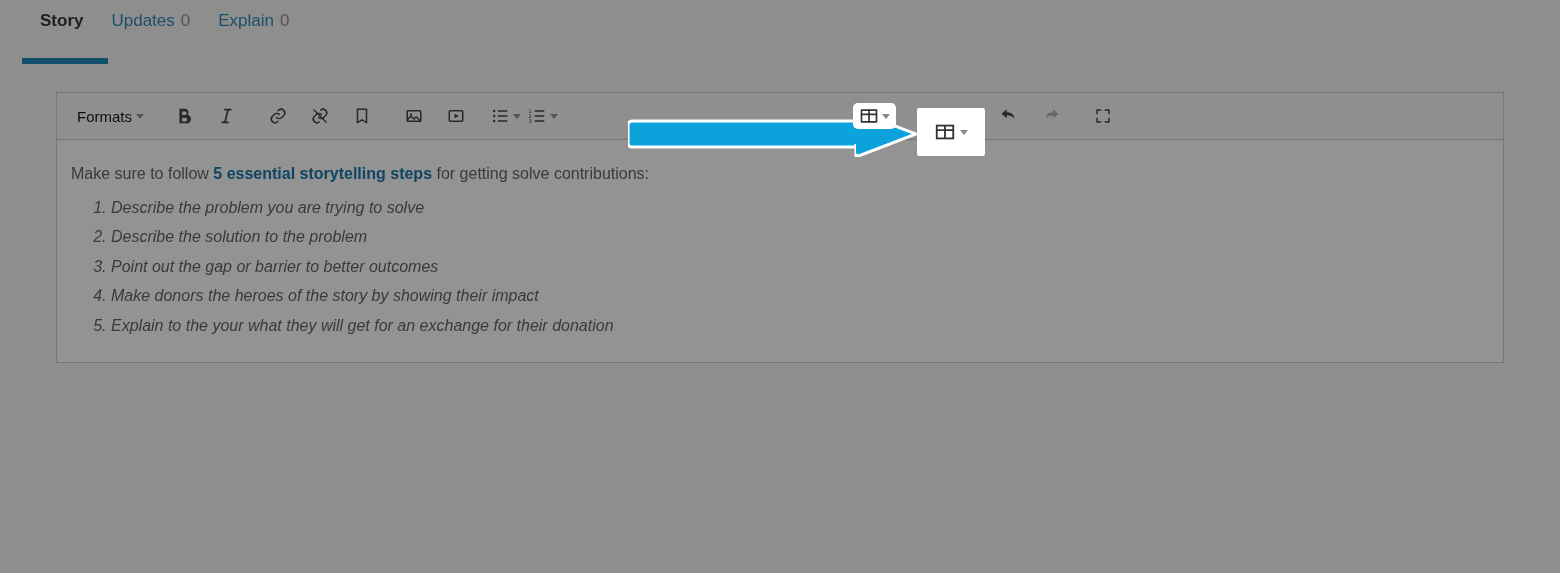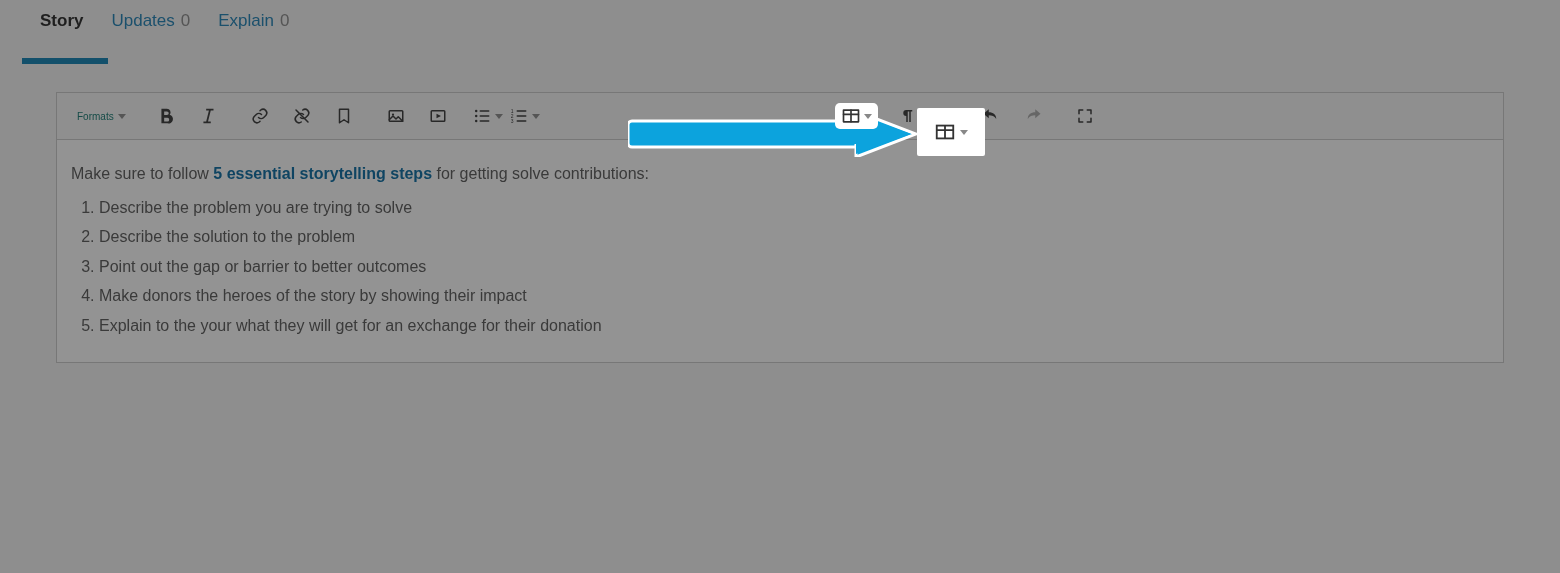--- a/index.html
+++ b/index.html
@@ -72,22 +72,22 @@
   .tb-btn svg { width: 18px; height: 18px; }
   .tb-btn.big svg { width: 22px; height: 22px; }
 
   .formats-btn {
     display: flex;
     align-items: center;
     gap: 4px;
     padding: 0 10px;
     height: 34px;
     cursor: pointer;
-    font-size: 10px;
-    color: #0f766e;
+    font-size: 15px;
+    color: #000000;
     margin: 0 4px;
   }
   .caret {
     width: 0; height: 0;
     border-left: 4px solid transparent;
     border-right: 4px solid transparent;
     border-top: 5px solid #888;
   }
 
   .tb-group { display: flex; align-items: center; margin: 0 5px; }
@@ -104,21 +104,21 @@
 
   
   .editor-body {
     padding: 15px 14px;
     font-size: 16px;
     color: #555;
     line-height: 1.6;
   }
   .editor-body p { margin: 6px 0; }
   .editor-body ol { margin: 8px 0 8px 28px; }
-  .editor-body li { margin: 4px 0; }
+  .editor-body li { margin: 4px 12px; font-style: italic; }
   .editor-body b, .editor-body strong { color: #0369a1; font-weight: 700; }
 
   
   .overlay {
     position: absolute;
     inset: 0;
     background: rgba(30,30,30,0.48);
     pointer-events: none;
   }
 

